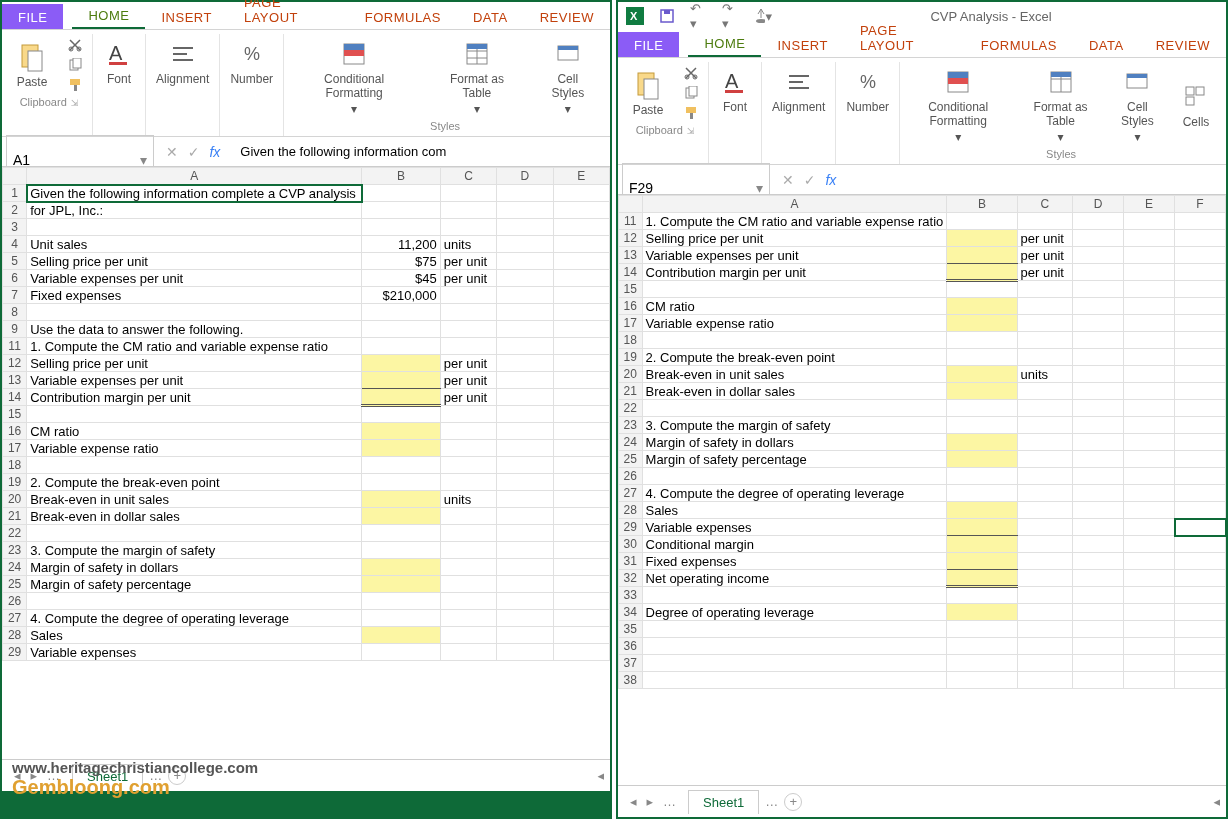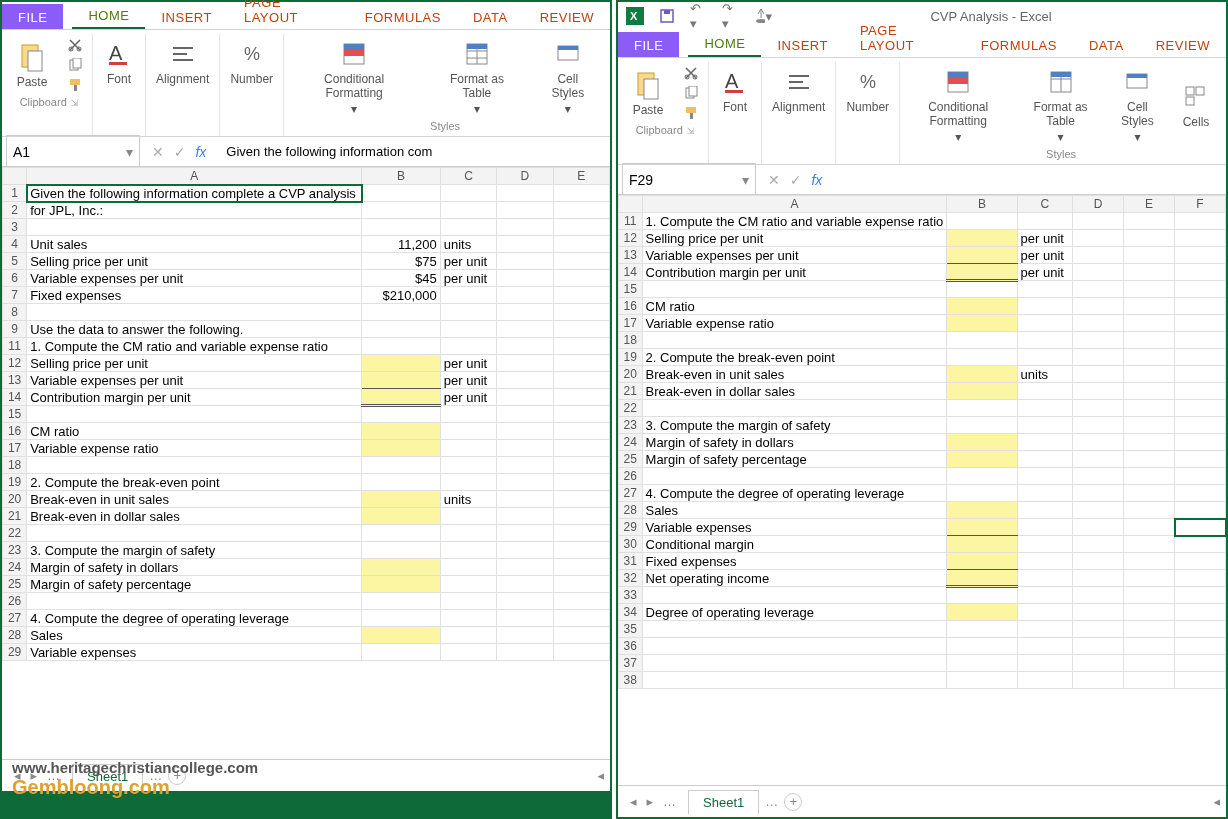--- a/index.html
+++ b/index.html
@@ -18,21 +18,21 @@
 .group { display: flex; flex-direction: column; align-items: center; padding: 2px 6px 2px; border-right: 1px solid #e4e4e4; }
 .group:last-child { border-right: none; text-align: center; }
 .group-body { display: flex; align-items: center; gap: 12px; }
 .big-btn { display: flex; flex-direction: column; align-items: center; gap: 2px; padding: 2px 4px; cursor: pointer; font-size: 12px; }
 .big-btn .ico { width: 32px; height: 32px; display: flex; align-items: center; justify-content: center; }
 .mini-col { display: flex; flex-direction: column; gap: 2px; margin-left: 2px; }
 .mini-btn { width: 20px; height: 18px; display: flex; align-items: center; justify-content: center; cursor: pointer; }
 .group-label { font-size: 11px; color: #888; margin-top: 2px; padding-bottom: 2px; }
 .dlg { font-size: 9px; color: #aaa; margin-left: 4px; }
 .formula-bar { display: flex; align-items: center; border-bottom: 1px solid #ccc; height: 30px; font-size: 14px; }
-.name-box { width: 134px; border: 1px solid #ccc; height: 26px; padding: 16px 6px; margin: 2px 4px; display: flex; align-items: center; justify-content: space-between; }
+.name-box { width: 148px; border: 1px solid #ccc; height: 26px; padding: 16px 6px; margin: 2px 4px; display: flex; justify-content: space-between; }
 .fb-btns { display: flex; gap: 10px; padding: 0 8px; color: #aaa; }
 .fx { font-style: italic; color: #3b82f6; margin-right: 8px; }
 .fb-input { flex: 1; padding: 2px 4px; font-size: 13px; border: none; outline: none; }
 .grid-wrap { flex: 1; overflow: hidden; position: relative; background: #fff; }
 .grid { border-collapse: collapse; font-size: 13px; width: 100%; }
 .grid th, .grid td { border: 1px solid #e0e0e0; height: 17px; padding: 0 3px; text-align: left; white-space: nowrap; }
 .grid th { background: #f3f3f3; font-weight: normal; text-align: center; color: #555; font-size: 12px; }
 .grid th.rowhdr { width: 24px; text-align: center; background: #f3f3f3; }
 .grid td.num { text-align: right; }
 .yellow { background: #fcf6a3; }

